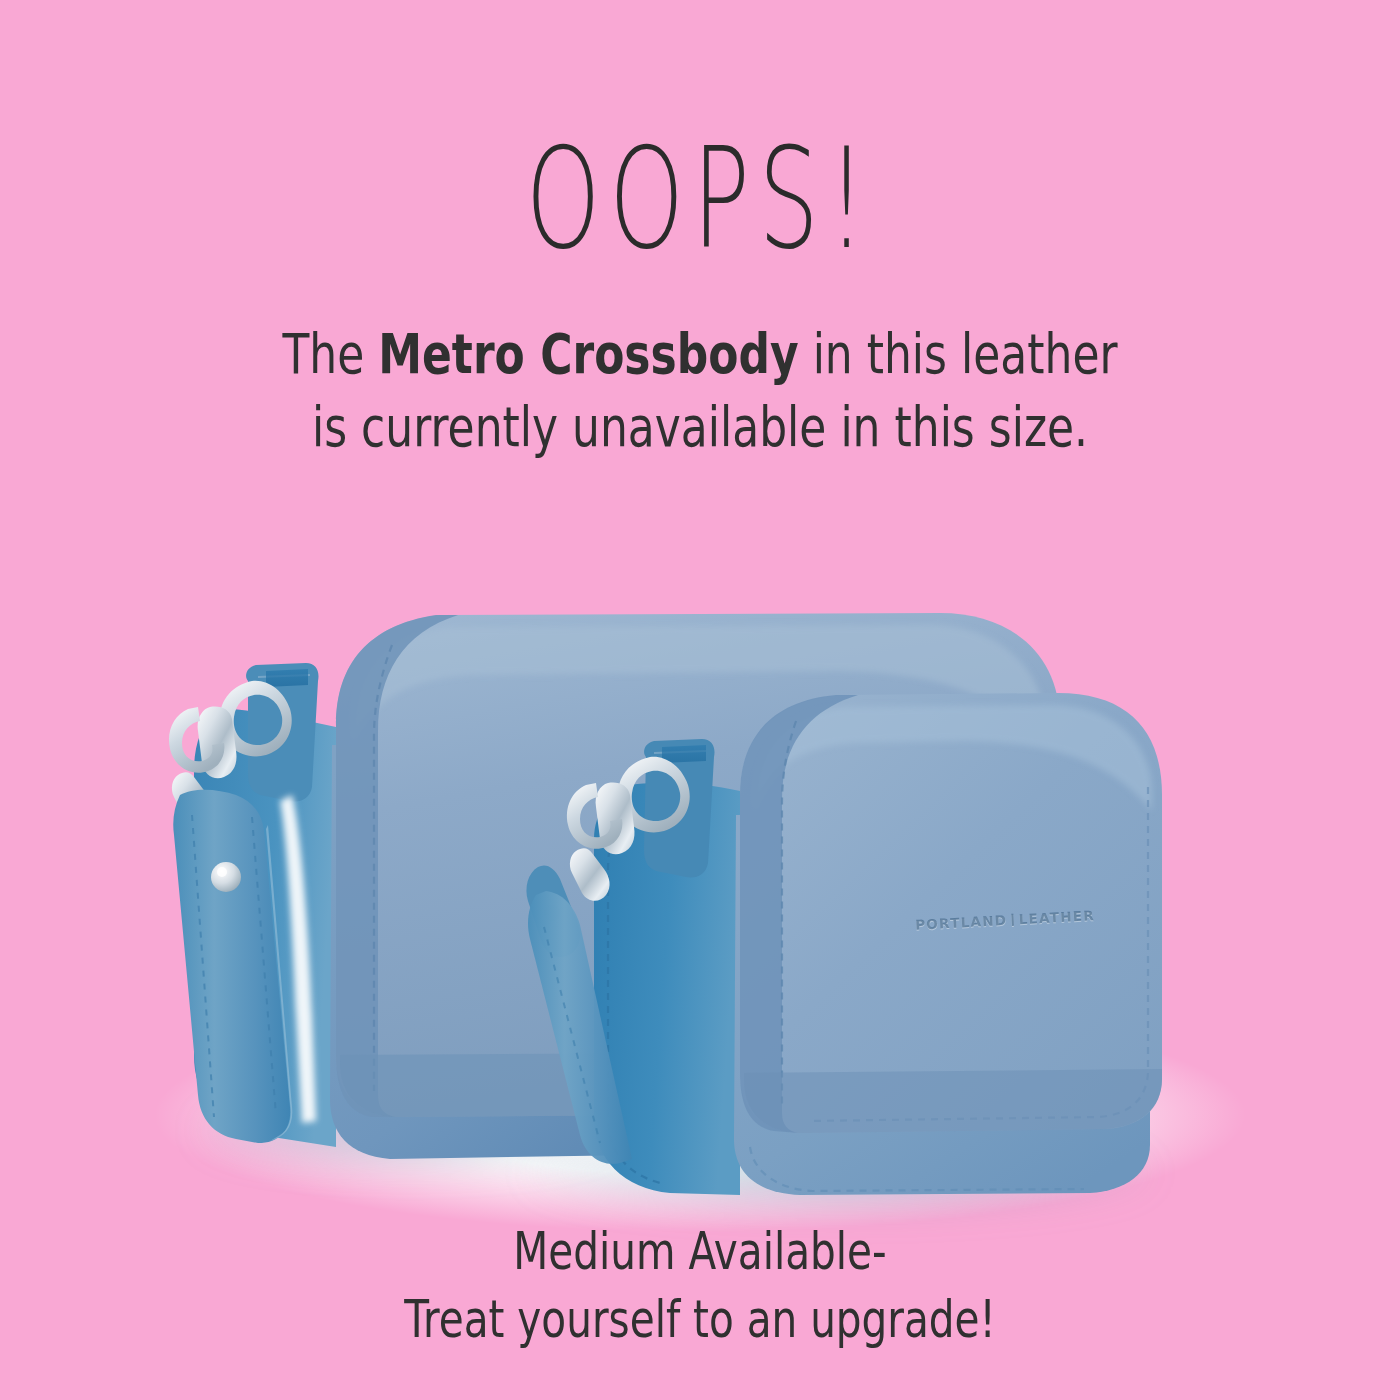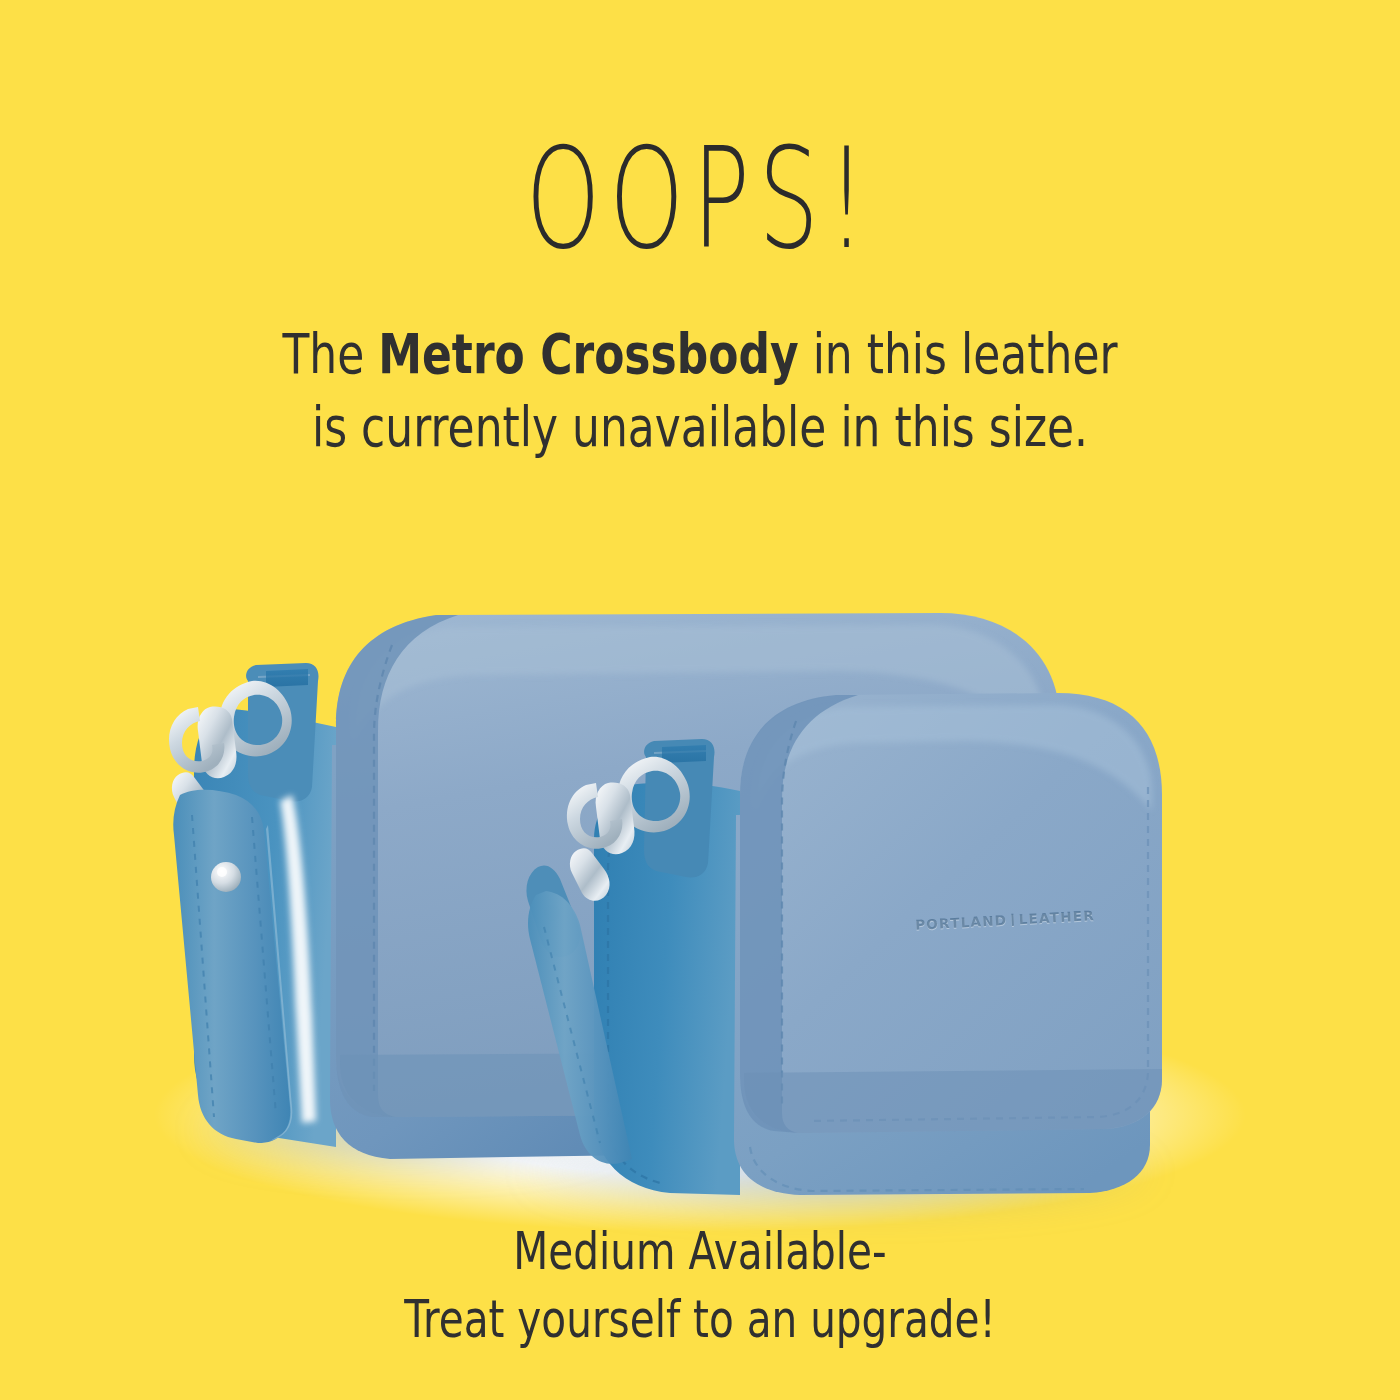--- a/index.html
+++ b/index.html
@@ -11,21 +11,21 @@
     height: 1400px;
     background: #ededed;
     font-family: "Liberation Sans", sans-serif;
     overflow: hidden;
   }
 
   #stage {
     position: relative;
     width: 1400px;
     height: 1400px;
-    background: #fde047;
+    background: #f9a8d4;
     overflow: hidden;
   }
 
   
   .headline {
     position: absolute;
     top: 128px;
     left: 0;
     width: 1400px;
     text-align: center;

